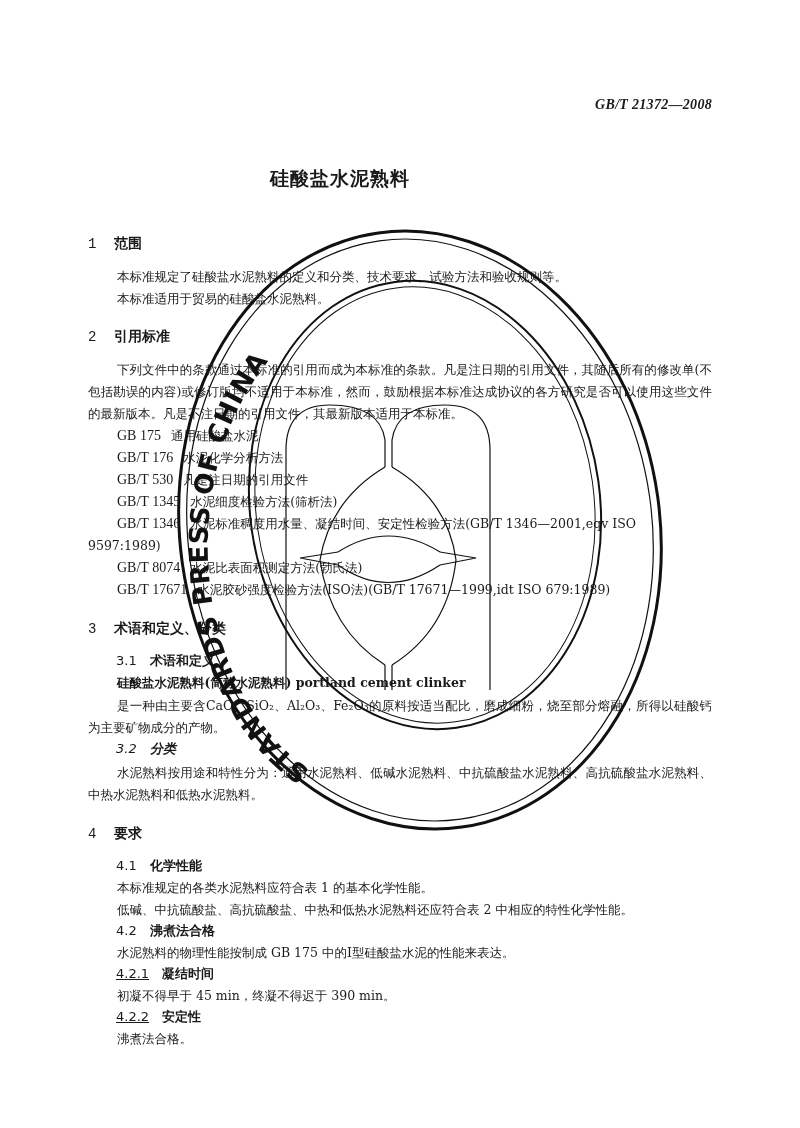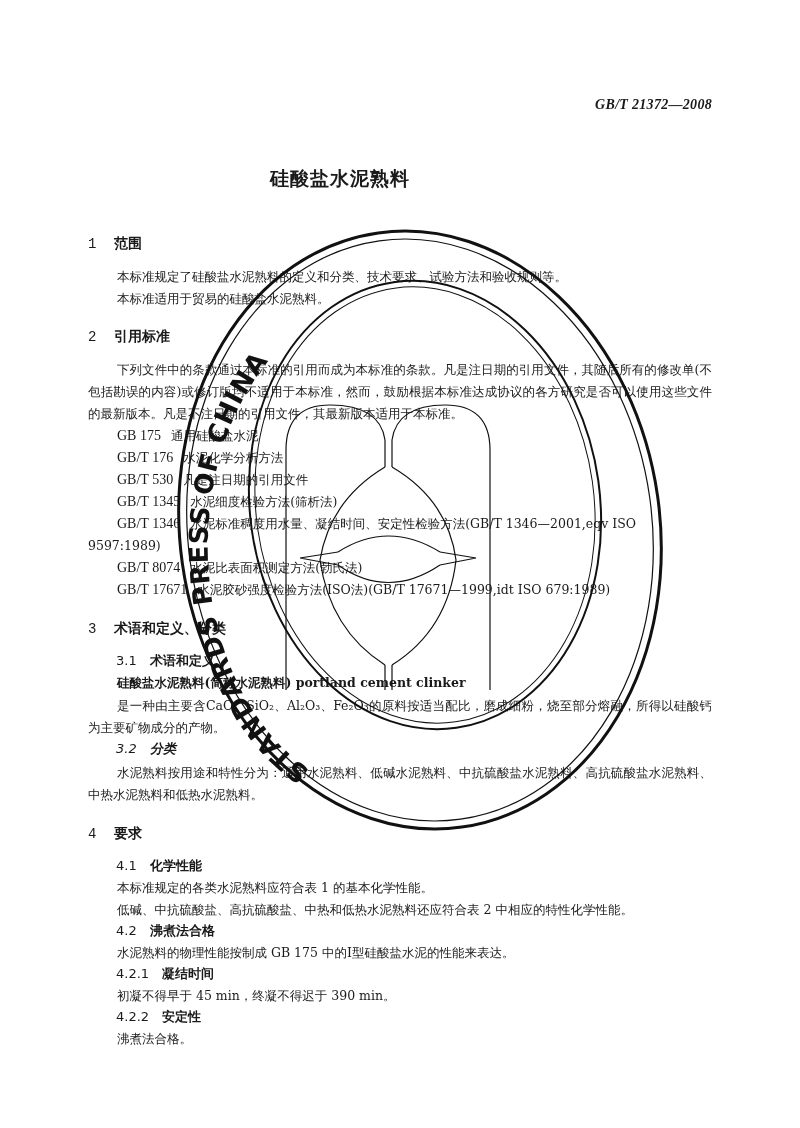--- a/index.html
+++ b/index.html
@@ -23,21 +23,21 @@
     .h1 {
       position: absolute; left: 88px;
       font-family: Liberation Mono, monospace; font-weight: bold; font-size: 14px;
     }
     .h1 .num { display: inline-block; width: 26px; font-weight: normal; }
     .h2 {
       position: absolute; left: 88px;
       font-family: "DejaVu Sans", sans-serif; font-weight: bold; font-size: 13px; margin-left: 28px;
     }
     .h2 .num { display: inline-block; width: 34px; font-weight: normal; }
-    .h3 .num { width: 46px; }
+    .h3 .num { width: 46px; text-decoration: underline; }
     .p {
       position: absolute; left: 88px; width: 624px;
       font-size: 12.5px; line-height: 22px;
       text-indent: 29px; text-align: justify;
     }
     .ref {
       position: absolute; left: 88px; width: 624px;
       font-size: 12.5px; line-height: 22px;
       text-indent: 29px;
     }

